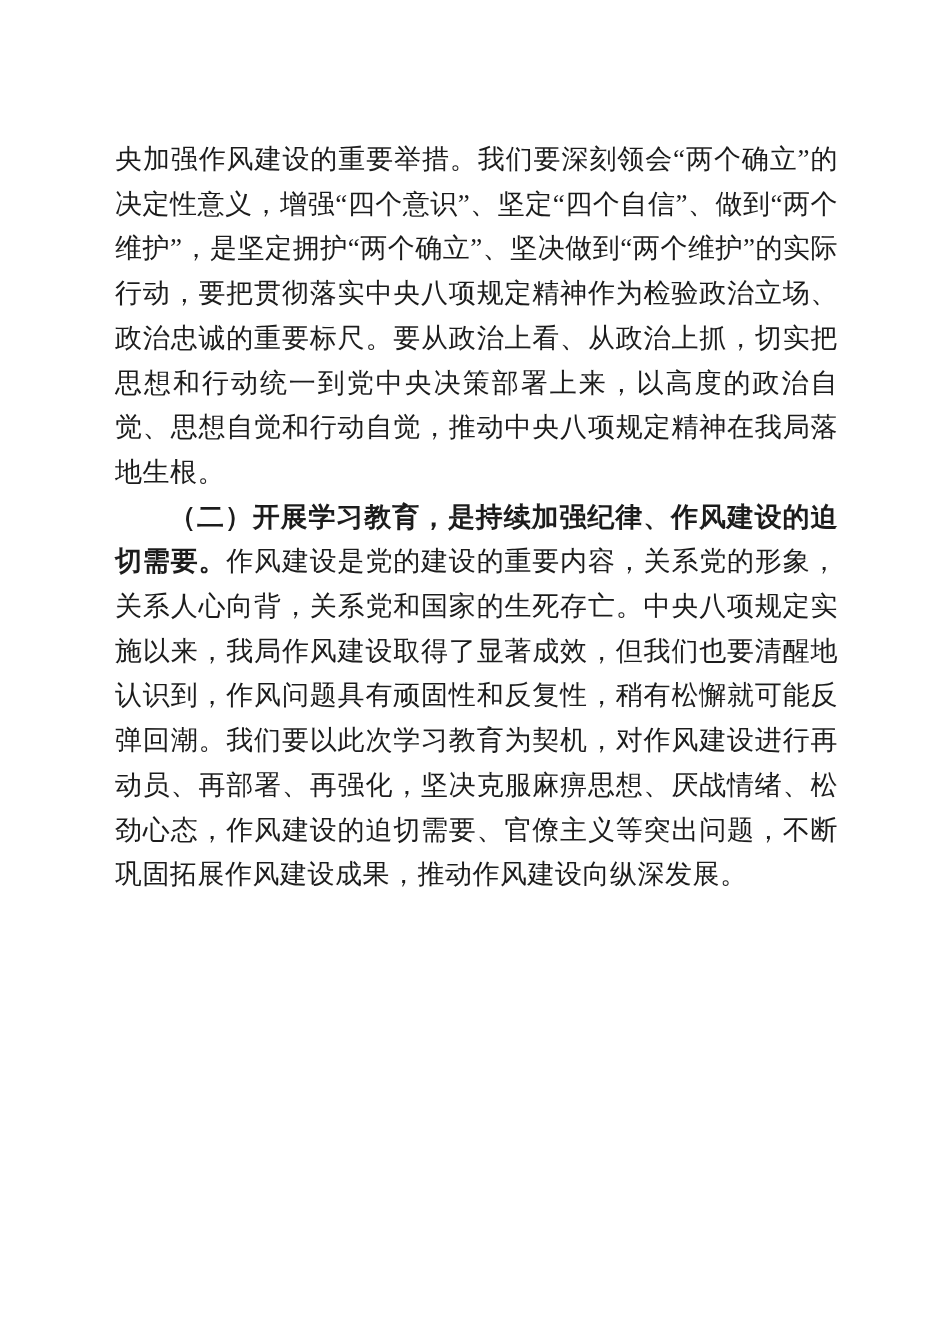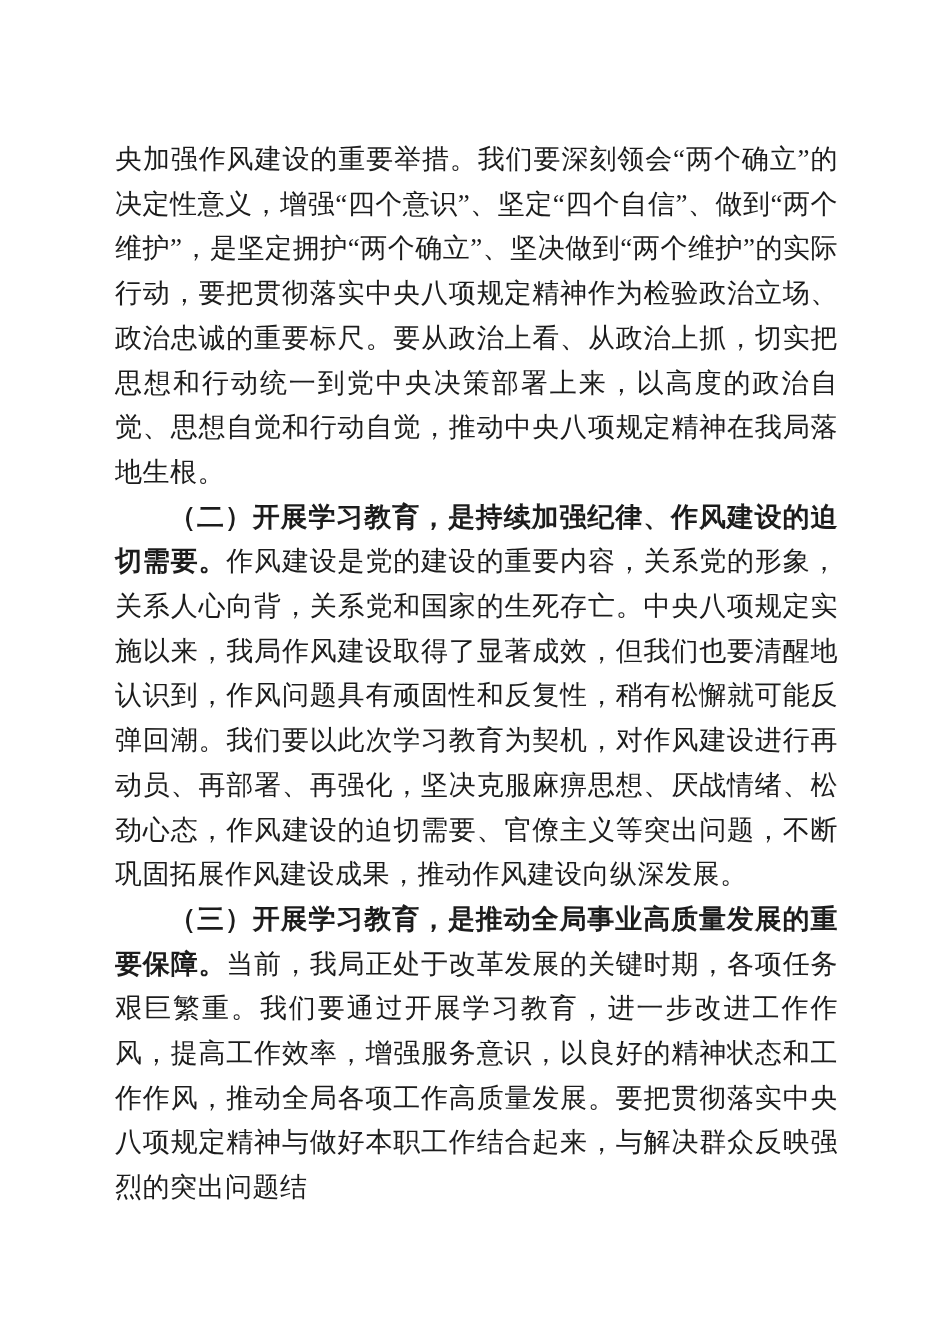--- a/index.html
+++ b/index.html
@@ -42,16 +42,15 @@
 </head>
 <body>
 
 <div class="page">
   <div class="content">
 
     <p class="para no-indent"><span class="lead"></span><span>央加强作风建设的重要举措。我们要深刻领会“两个确立”的决定性意义，增强“四个意识”、坚定“四个自信”、做到“两个维护”，是坚定拥护“两个确立”、坚决做到“两个维护”的实际行动，要把贯彻落实中央八项规定精神作为检验政治立场、政治忠诚的重要标尺。要从政治上看、从政治上抓，切实把思想和行动统一到党中央决策部署上来，以高度的政治自觉、思想自觉和行动自觉，推动中央八项规定精神在我局落地生根。</span></p>
 
     <p class="para"><span class="lead">（二）开展学习教育，是持续加强纪律、作风建设的迫切需要。</span><span>作风建设是党的建设的重要内容，关系党的形象，关系人心向背，关系党和国家的生死存亡。中央八项规定实施以来，我局作风建设取得了显著成效，但我们也要清醒地认识到，作风问题具有顽固性和反复性，稍有松懈就可能反弹回潮。我们要以此次学习教育为契机，对作风建设进行再动员、再部署、再强化，坚决克服麻痹思想、厌战情绪、松劲心态，作风建设的迫切需要、官僚主义等突出问题，不断巩固拓展作风建设成果，推动作风建设向纵深发展。</span></p>
 
-    <p class="para"><span class="lead">（三）开展学习教育，是推动全局事业高质量发展的重要保障。</span><span>当前，我局正处于改革发展的关键时期，各项任务艰巨繁重。我们要通过开展学习教育，进一步改进工作作风，提高工作效率，增强服务意识，以良好的精神状态和工作作风，推动全局各项工作高质量发展。要把贯彻落实中央八项规定精神与做好本职工作结合起来，与解决群众反映强烈的突出问题结</span></p>
 
   </div>
 </div>
 
 </body></html>

